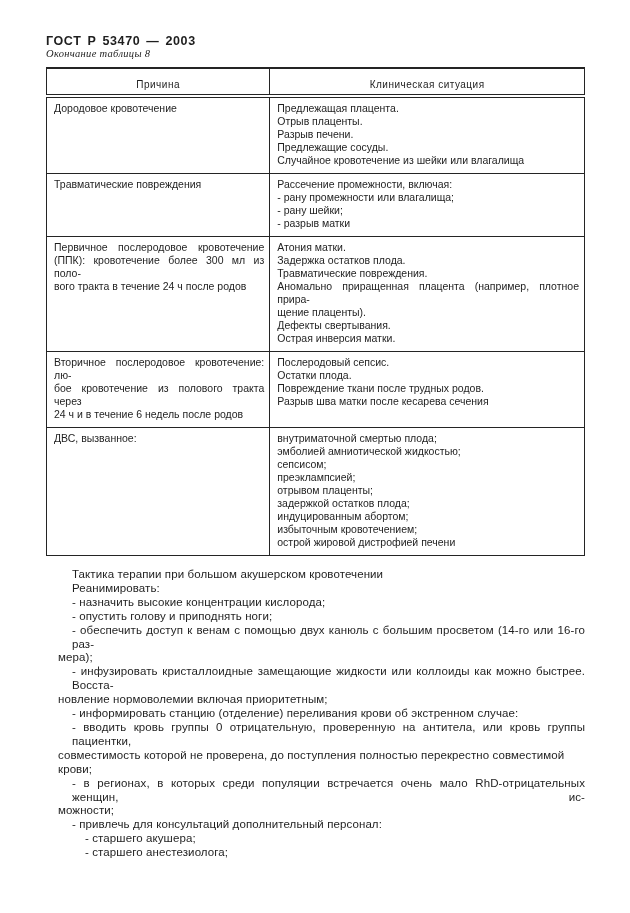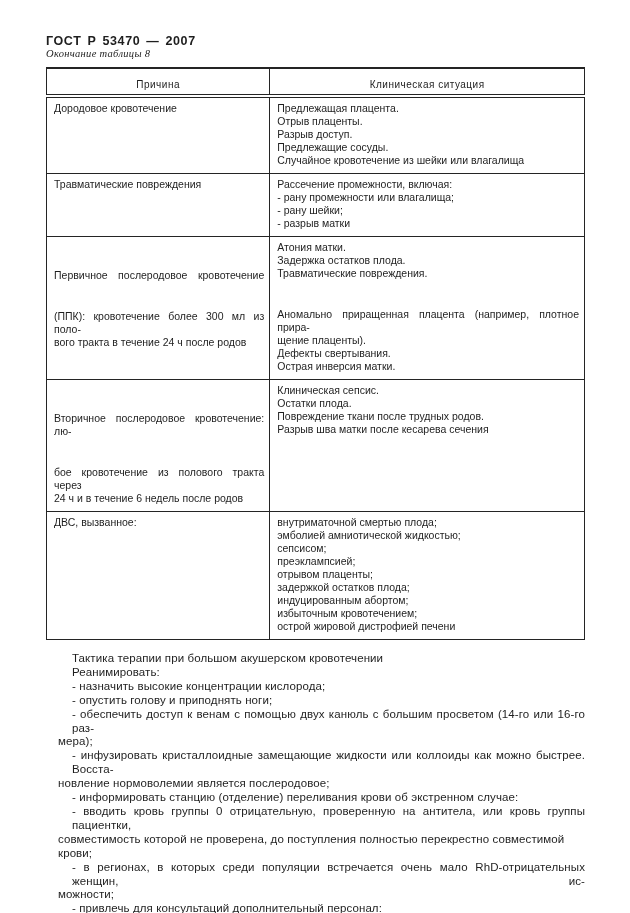--- a/index.html
+++ b/index.html
@@ -46,40 +46,40 @@
     border-bottom: 4px double #242424;
     text-align: center;
   }
   table.gost td {
     font-size: 10.5px;
     line-height: 13px;
     padding: 4px 5px 6px 7px;
   }
   td.situation-cell { padding-left: 8px; }
   .cell-line { min-height: 13px; }
-  .cell-line.j { text-align: justify; text-align-last: justify; margin-top: 28px; }
+  .cell-line.j { text-align: justify; text-align-last: justify; }
   .body-text {
     margin-top: 12px;
     font-size: 11.5px;
     line-height: 13.9px;
     letter-spacing: 0.1px;
   }
   .line { min-height: 13.9px; }
   .line.heading { font-weight: normal; padding-left: 26px; }
   .line.first { padding-left: 26px; }
   .line.sub { padding-left: 39px; }
   .line.cont { padding-left: 0; margin-left: 12px; }
   .line.j { text-align: justify; text-align-last: justify; }
 </style>
 </head>
 <body>
 
 <div class="page">
 
-  <div class="doc-number">ГОСТ Р 53470 — 2007</div>
+  <div class="doc-number">ГОСТ Р 53470 — 2003</div>
 
   <div class="table-caption">Окончание таблицы 8</div>
 
   <table class="gost">
     <colgroup>
       <col style="width:41.5%">
       <col>
     </colgroup>
     <thead>
       <tr>
@@ -88,21 +88,21 @@
       </tr>
     </thead>
     <tbody id="table-body">
         <tr>
           <td class="cause-cell">
             <div class="cell-line">Дородовое кровотечение</div>
           </td>
           <td class="situation-cell">
             <div class="cell-line">Предлежащая плацента.</div>
             <div class="cell-line">Отрыв плаценты.</div>
-            <div class="cell-line">Разрыв доступ.</div>
+            <div class="cell-line">Разрыв печени.</div>
             <div class="cell-line">Предлежащие сосуды.</div>
             <div class="cell-line">Случайное кровотечение из шейки или влагалища</div>
           </td>
         </tr>
         <tr>
           <td class="cause-cell">
             <div class="cell-line">Травматические повреждения</div>
           </td>
           <td class="situation-cell">
             <div class="cell-line">Рассечение промежности, включая:</div>
@@ -127,21 +127,21 @@
             <div class="cell-line">Острая инверсия матки.</div>
           </td>
         </tr>
         <tr>
           <td class="cause-cell">
             <div class="cell-line j">Вторичное послеродовое кровотечение: лю-</div>
             <div class="cell-line j">бое кровотечение из полового тракта через</div>
             <div class="cell-line">24 ч и в течение 6 недель после родов</div>
           </td>
           <td class="situation-cell">
-            <div class="cell-line">Клиническая сепсис.</div>
+            <div class="cell-line">Послеродовый сепсис.</div>
             <div class="cell-line">Остатки плода.</div>
             <div class="cell-line">Повреждение ткани после трудных родов.</div>
             <div class="cell-line">Разрыв шва матки после кесарева сечения</div>
           </td>
         </tr>
         <tr>
           <td class="cause-cell">
             <div class="cell-line">ДВС, вызванное:</div>
           </td>
           <td class="situation-cell">
@@ -160,21 +160,21 @@
   </table>
 
   <div class="body-text" id="body-text">
       <div class="line heading">Тактика терапии при большом акушерском кровотечении</div>
       <div class="line first">Реанимировать:</div>
       <div class="line first">- назначить высокие концентрации кислорода;</div>
       <div class="line first">- опустить голову и приподнять ноги;</div>
       <div class="line first j">- обеспечить доступ к венам с помощью двух канюль с большим просветом (14-го или 16-го раз-</div>
       <div class="line cont">мера);</div>
       <div class="line first j">- инфузировать кристаллоидные замещающие жидкости или коллоиды как можно быстрее. Восста-</div>
-      <div class="line cont">новление нормоволемии является послеродовое;</div>
+      <div class="line cont">новление нормоволемии включая приоритетным;</div>
       <div class="line first">- информировать станцию (отделение) переливания крови об экстренном случае:</div>
       <div class="line first j">- вводить кровь группы 0 отрицательную, проверенную на антитела, или кровь группы пациентки,</div>
       <div class="line cont">совместимость которой не проверена, до поступления полностью перекрестно совместимой крови;</div>
       <div class="line first j">- в регионах, в которых среди популяции встречается очень мало RhD-отрицательных женщин, ис-</div>
       <div class="line cont">можности;</div>
       <div class="line first">- привлечь для консультаций дополнительный персонал:</div>
       <div class="line sub">- старшего акушера;</div>
       <div class="line sub">- старшего анестезиолога;</div>
     </div>
 

